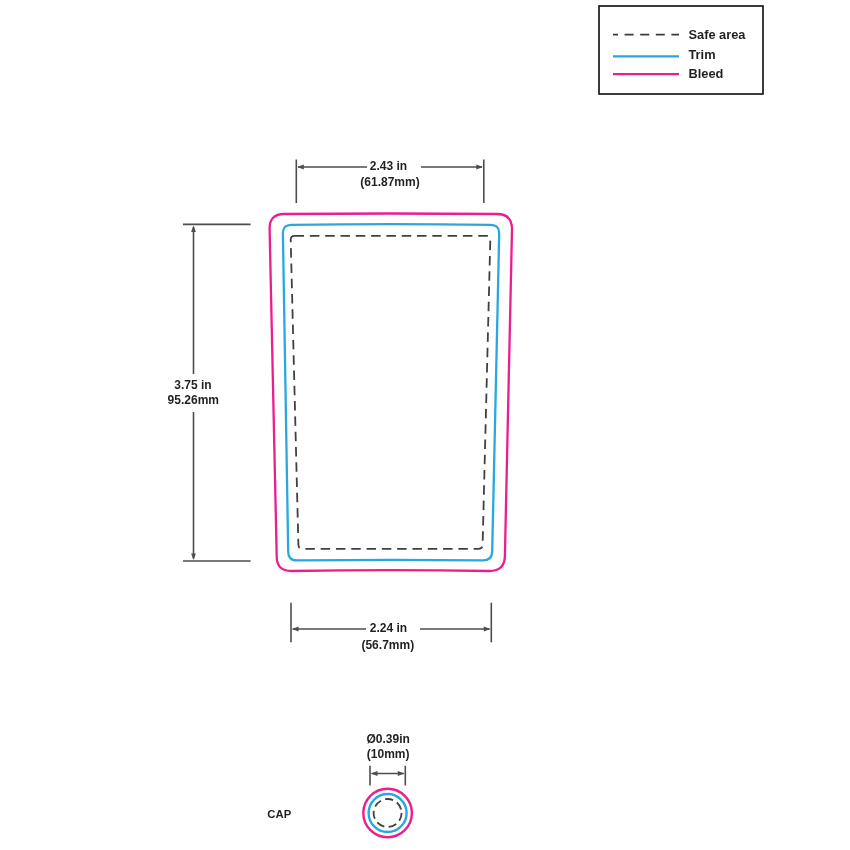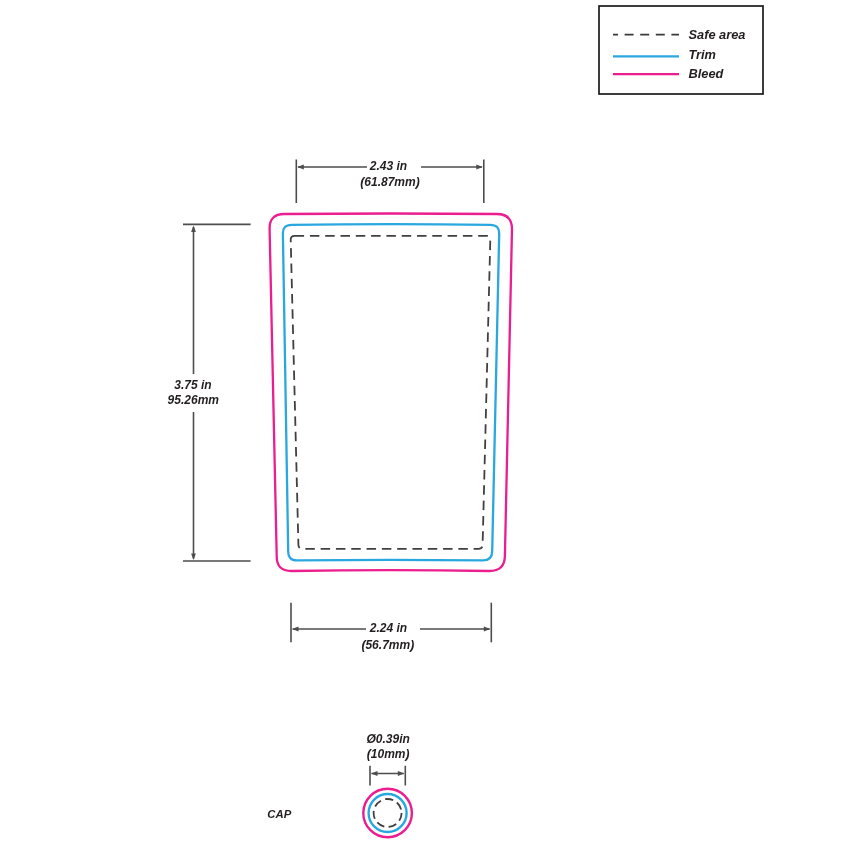--- a/index.html
+++ b/index.html
@@ -1,16 +1,16 @@
 <!DOCTYPE html>
 <html><head>
 <meta charset="utf-8">
 <style>
   html,body{margin:0;padding:0;background:#ffffff;}
-  .page{width:850px;height:850px;position:relative;background:#ffffff;overflow:hidden;font-style:italic;}
+  .page{width:850px;height:850px;position:relative;background:#ffffff;overflow:hidden;}
   text{font-family:"Liberation Sans", sans-serif;font-weight:bold;fill:#231f20;}
 </style>
 </head>
 <body>
 <div class="page">
 <svg width="850" height="850" viewBox="0 0 850 850" xmlns="http://www.w3.org/2000/svg">
 
   <rect x="599" y="6" width="164" height="88" fill="none" stroke="#1a1a1a" stroke-width="1.7"></rect>
 
   <line x1="613" y1="34.6" x2="679" y2="34.6" stroke="#3a3a3a" stroke-width="1.7" stroke-dasharray="9 6.6" stroke-dashoffset="4"></line>

